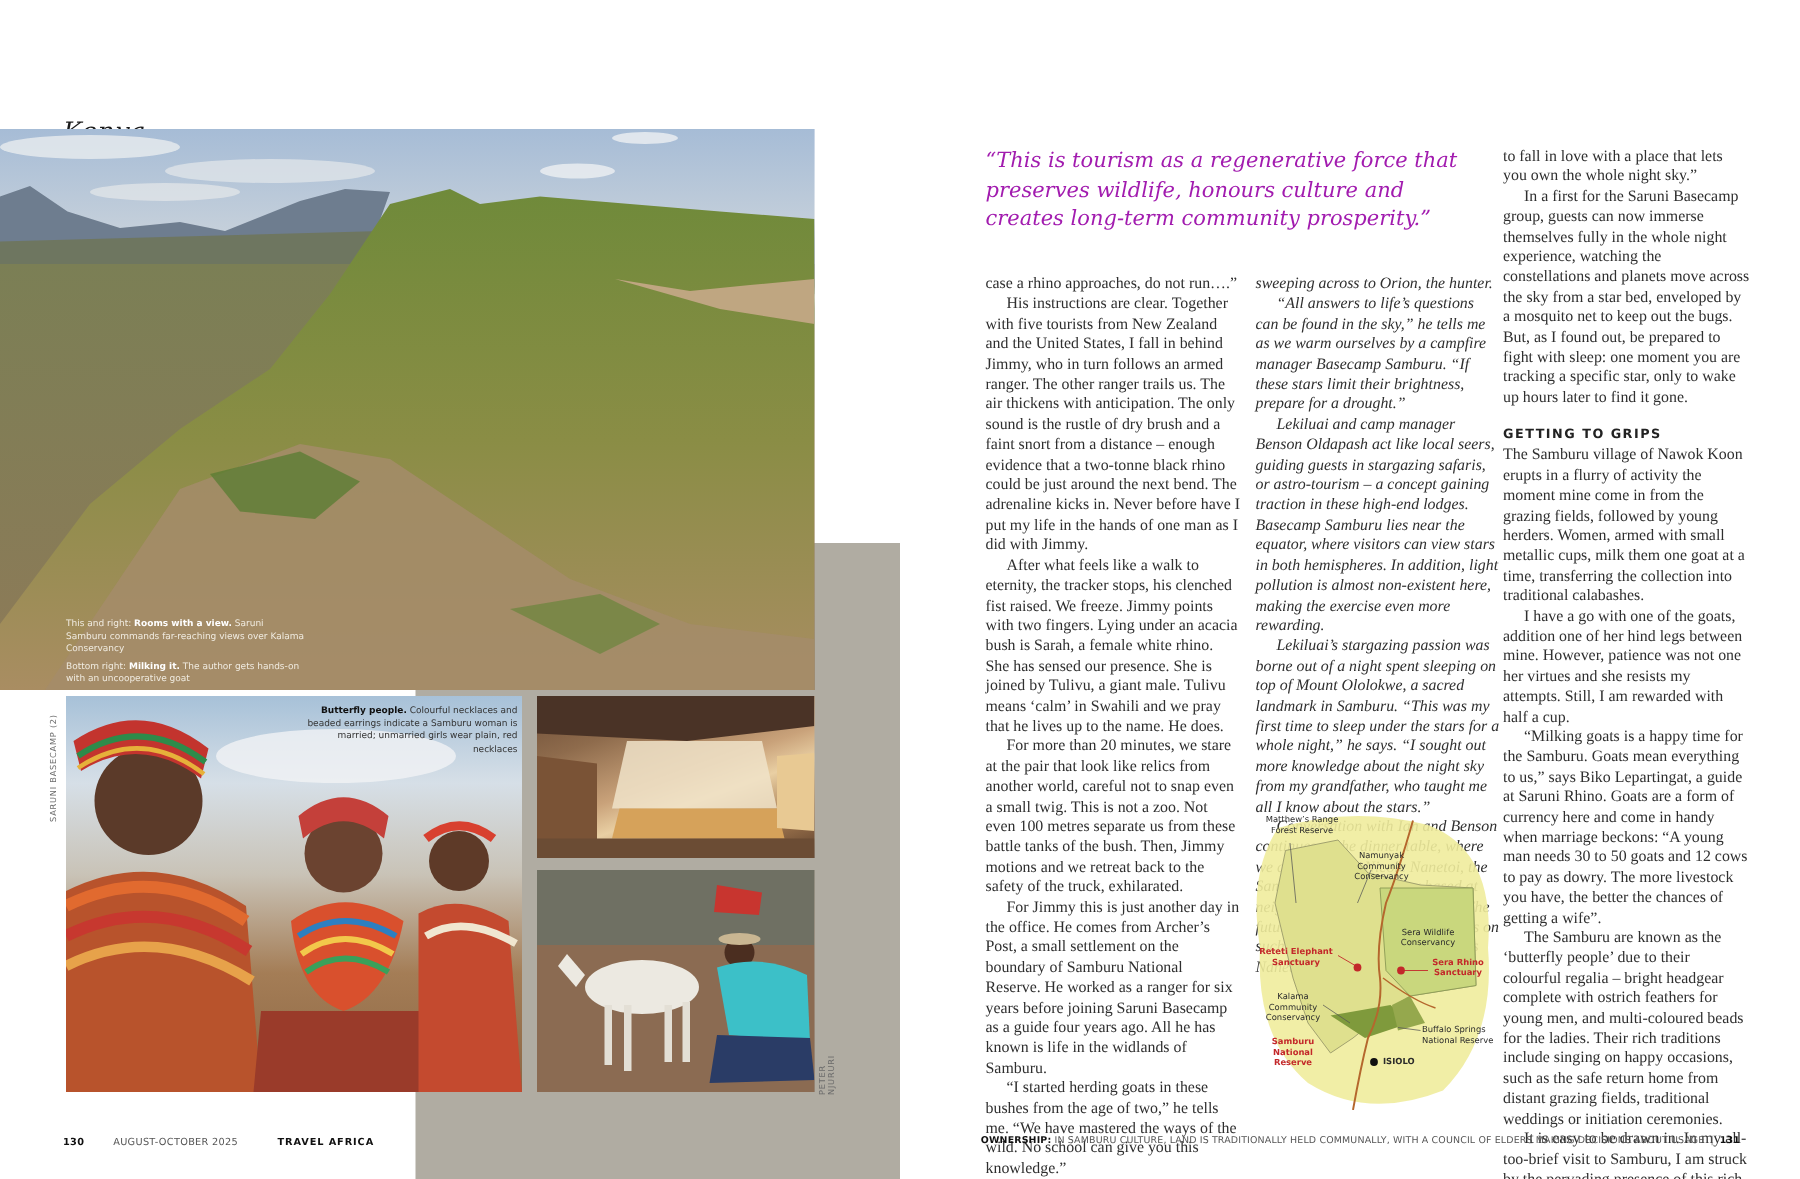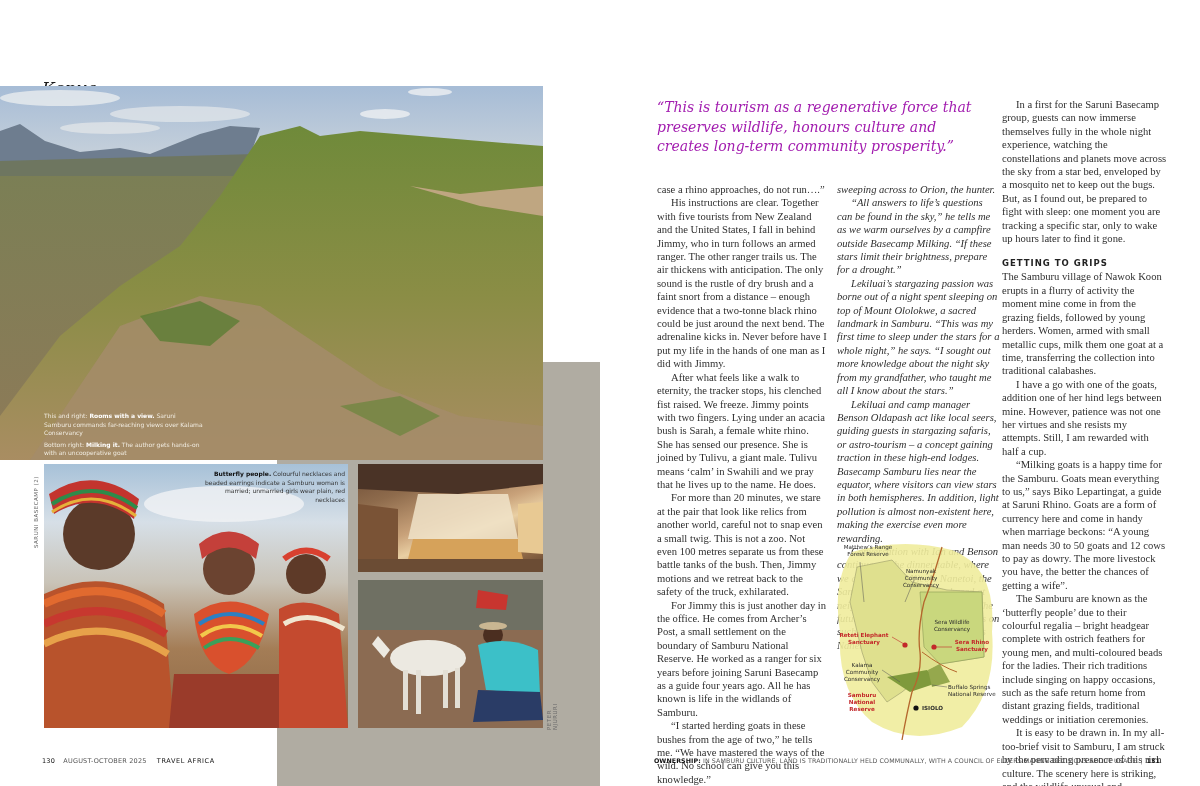--- a/index.html
+++ b/index.html
@@ -28,22 +28,22 @@
   .people-caption b { font-weight:bold; color:#111; }
 
   .tent-photo { position:absolute; left:358px; top:464px; width:185px; height:108px; overflow:hidden;
     background: linear-gradient(160deg, #6b4b35 0%, #8e6b4c 25%, #c9a27a 50%, #e9cfa3 62%, #a67b51 80%, #5a3e2c 100%); }
   .goat-photo { position:absolute; left:358px; top:580px; width:185px; height:148px; overflow:hidden;
     background: linear-gradient(180deg, #7d7a6a 0%, #8b7b68 30%, #8d6f58 60%, #7e624d 100%); }
 
   .vcredit { position:absolute; font-family:"DejaVu Sans", sans-serif; font-size:5.5px; letter-spacing:0.5px; color:#6b6b6b; writing-mode:vertical-rl; transform:rotate(180deg); }
 
   .folio-left { position:absolute; left:42px; top:757px; font-family:"DejaVu Sans", sans-serif; font-size:6.5px; color:#555; letter-spacing:0.2px; }
-  .folio-left .num { font-weight:normal; color:#111; margin-right:6px; }
-  .folio-left .mag { font-weight:normal; color:#111; margin-left:8px; letter-spacing:0.6px; }
+  .folio-left .num { font-weight:bold; color:#111; margin-right:17px; }
+  .folio-left .mag { font-weight:bold; color:#111; margin-left:24px; letter-spacing:0.6px; }
 
   
   .pull-quote { position:absolute; left:657px; top:98px; width:330px; font-family:"DejaVu Serif", serif; font-style:italic; font-size:14px; line-height:19.5px; color:#a21caf; }
 
   .col { position:absolute; font-size:10.6px; line-height:13.4px; color:#2f2f2f; text-align:left; }
   .col p { text-indent:14px; }
   .col p.noindent { text-indent:0; }
   .col h3 { font-family:"DejaVu Sans", sans-serif; font-weight:bold; font-size:8.5px; letter-spacing:1px; color:#222; margin-top:12px; margin-bottom:1px; line-height:12px; }
   .col1 { left:657px; top:183px; width:170px; }
   .col2 { left:837px; top:183px; width:163px;font-style:italic; }
@@ -187,23 +187,23 @@
     <p>His instructions are clear. Together with five tourists from New Zealand and the United States, I fall in behind Jimmy, who in turn follows an armed ranger. The other ranger trails us. The air thickens with anticipation. The only sound is the rustle of dry brush and a faint snort from a distance – enough evidence that a two-tonne black rhino could be just around the next bend. The adrenaline kicks in. Never before have I put my life in the hands of one man as I did with Jimmy.</p>
     <p>After what feels like a walk to eternity, the tracker stops, his clenched fist raised. We freeze. Jimmy points with two fingers. Lying under an acacia bush is Sarah, a female white rhino. She has sensed our presence. She is joined by Tulivu, a giant male. Tulivu means ‘calm’ in Swahili and we pray that he lives up to the name. He does.</p>
     <p>For more than 20 minutes, we stare at the pair that look like relics from another world, careful not to snap even a small twig. This is not a zoo. Not even 100 metres separate us from these battle tanks of the bush. Then, Jimmy motions and we retreat back to the safety of the truck, exhilarated.</p>
     <p>For Jimmy this is just another day in the office. He comes from Archer’s Post, a small settlement on the boundary of Samburu National Reserve. He worked as a ranger for six years before joining Saruni Basecamp as a guide four years ago. All he has known is life in the widlands of Samburu.</p>
     <p>“I started herding goats in these bushes from the age of two,” he tells me. “We have mastered the ways of the wild. No school can give you this knowledge.”</p>
 
   </div>
 
   <div class="col col2">
     <p class="noindent">sweeping across to Orion, the hunter.</p>
-    <p>“All answers to life’s questions can be found in the sky,” he tells me as we warm ourselves by a campfire outside Basecamp Milking. “If these stars limit their brightness, prepare for a drought.”</p>
+    <p>“All answers to life’s questions can be found in the sky,” he tells me as we warm ourselves by a campfire manager Basecamp Samburu. “If these stars limit their brightness, prepare for a drought.”</p>
+    <p>Lekiluai and camp manager Benson Oldapash act like local seers, guiding guests in stargazing safaris, or astro-tourism – a concept gaining traction in these high-end lodges. Basecamp Samburu lies near the equator, where visitors can view stars in both hemispheres. In addition, light pollution is almost non-existent here, making the exercise even more rewarding.</p>
     <p>Lekiluai’s stargazing passion was borne out of a night spent sleeping on top of Mount Ololokwe, a sacred landmark in Samburu. “This was my first time to sleep under the stars for a whole night,” he says. “I sought out more knowledge about the night sky from my grandfather, who taught me all I know about the stars.”</p>
-    <p>Lekiluai and camp manager Benson Oldapash act like local seers, guiding guests in stargazing safaris, or astro-tourism – a concept gaining traction in these high-end lodges. Basecamp Samburu lies near the equator, where visitors can view stars in both hemispheres. In addition, light pollution is almost non-existent here, making the exercise even more rewarding.</p>
     <p>Conversation with Ian and Benson continues at the dinner table, where we are joined by Nicole Nanetoi, the Samburu cluster manager based at neighbouring Saruni Samburu. “The future of Samburu tourism depends on such diversified experiences,” says Nanetoi. “It is hard not</p>
   </div>
 
   <div class="map">
     <svg width="168" height="198" viewBox="0 0 168 198" style="position:absolute;left:0;top:0;">
       <path d="M20 10 Q70 -5 120 8 Q165 25 160 90 Q165 150 130 185 Q80 205 40 180 Q5 150 8 90 Q0 40 20 10 Z" fill="#efec9c" opacity="0.9"></path>
       <path d="M25 25 L60 18 L80 40 L115 48 L150 50 L152 115 L108 122 L95 130 L70 150 L55 160 L40 140 L30 110 L18 60 Z" fill="#dfe08e" stroke="#9a9a6a" stroke-width="0.6"></path>
       <path d="M88 50 L150 50 L152 115 L108 122 L92 105 Z" fill="#c9d77d" stroke="#8b9a55" stroke-width="0.6"></path>
       <path d="M55 135 L95 128 L108 140 L78 150 Z" fill="#7f9a3c"></path>
       <path d="M96 128 L108 122 L118 140 L100 145 Z" fill="#95a84d"></path>
@@ -224,20 +224,21 @@
     <div class="lbl" style="left:95px; top:77px; width:50px;">Sera Wildlife<br>Conservancy</div>
     <div class="lbl red" style="left:4px; top:90px; width:56px;">Reteti Elephant<br>Sanctuary</div>
     <div class="lbl red" style="left:118px; top:97px; width:44px;">Sera Rhino<br>Sanctuary</div>
     <div class="lbl" style="left:6px; top:120px; width:48px;">Kalama<br>Community<br>Conservancy</div>
     <div class="lbl red" style="left:8px; top:150px; width:44px;">Samburu<br>National<br>Reserve</div>
     <div class="lbl" style="left:116px; top:142px; width:52px; text-align:left;">Buffalo Springs<br>National Reserve</div>
     <div class="lbl" style="left:90px; top:163px; width:30px; text-align:left; font-weight:bold;">ISIOLO</div>
   </div>
 
   <div class="col col3">
+    <p class="noindent">to fall in love with a place that lets you own the whole night sky.”</p>
     <p>In a first for the Saruni Basecamp group, guests can now immerse themselves fully in the whole night experience, watching the constellations and planets move across the sky from a star bed, enveloped by a mosquito net to keep out the bugs. But, as I found out, be prepared to fight with sleep: one moment you are tracking a specific star, only to wake up hours later to find it gone.</p>
     <h3>GETTING TO GRIPS</h3>
     <p class="noindent">The Samburu village of Nawok Koon erupts in a flurry of activity the moment mine come in from the grazing fields, followed by young herders. Women, armed with small metallic cups, milk them one goat at a time, transferring the collection into traditional calabashes.</p>
     <p>I have a go with one of the goats, addition one of her hind legs between mine. However, patience was not one her virtues and she resists my attempts. Still, I am rewarded with half a cup.</p>
     <p>“Milking goats is a happy time for the Samburu. Goats mean everything to us,” says Biko Lepartingat, a guide at Saruni Rhino. Goats are a form of currency here and come in handy when marriage beckons: “A young man needs 30 to 50 goats and 12 cows to pay as dowry. The more livestock you have, the better the chances of getting a wife”.</p>
     <p>The Samburu are known as the ‘butterfly people’ due to their colourful regalia – bright headgear complete with ostrich feathers for young men, and multi-coloured beads for the ladies. Their rich traditions include singing on happy occasions, such as the safe return home from distant grazing fields, traditional weddings or initiation ceremonies.</p>
     <p>It is easy to be drawn in. In my all-too-brief visit to Samburu, I am struck by the pervading presence of this rich culture. The scenery here is striking, and the wildlife unusual and captivating, but engaging with the Samburu people – be it in camp, on a game drive or walk, or in a village – and witnessing their efforts to protect and preserve this landscape and its wildlife, brings an intensely natural, real, human dimension to the experience.</p>
 
   </div>
 

